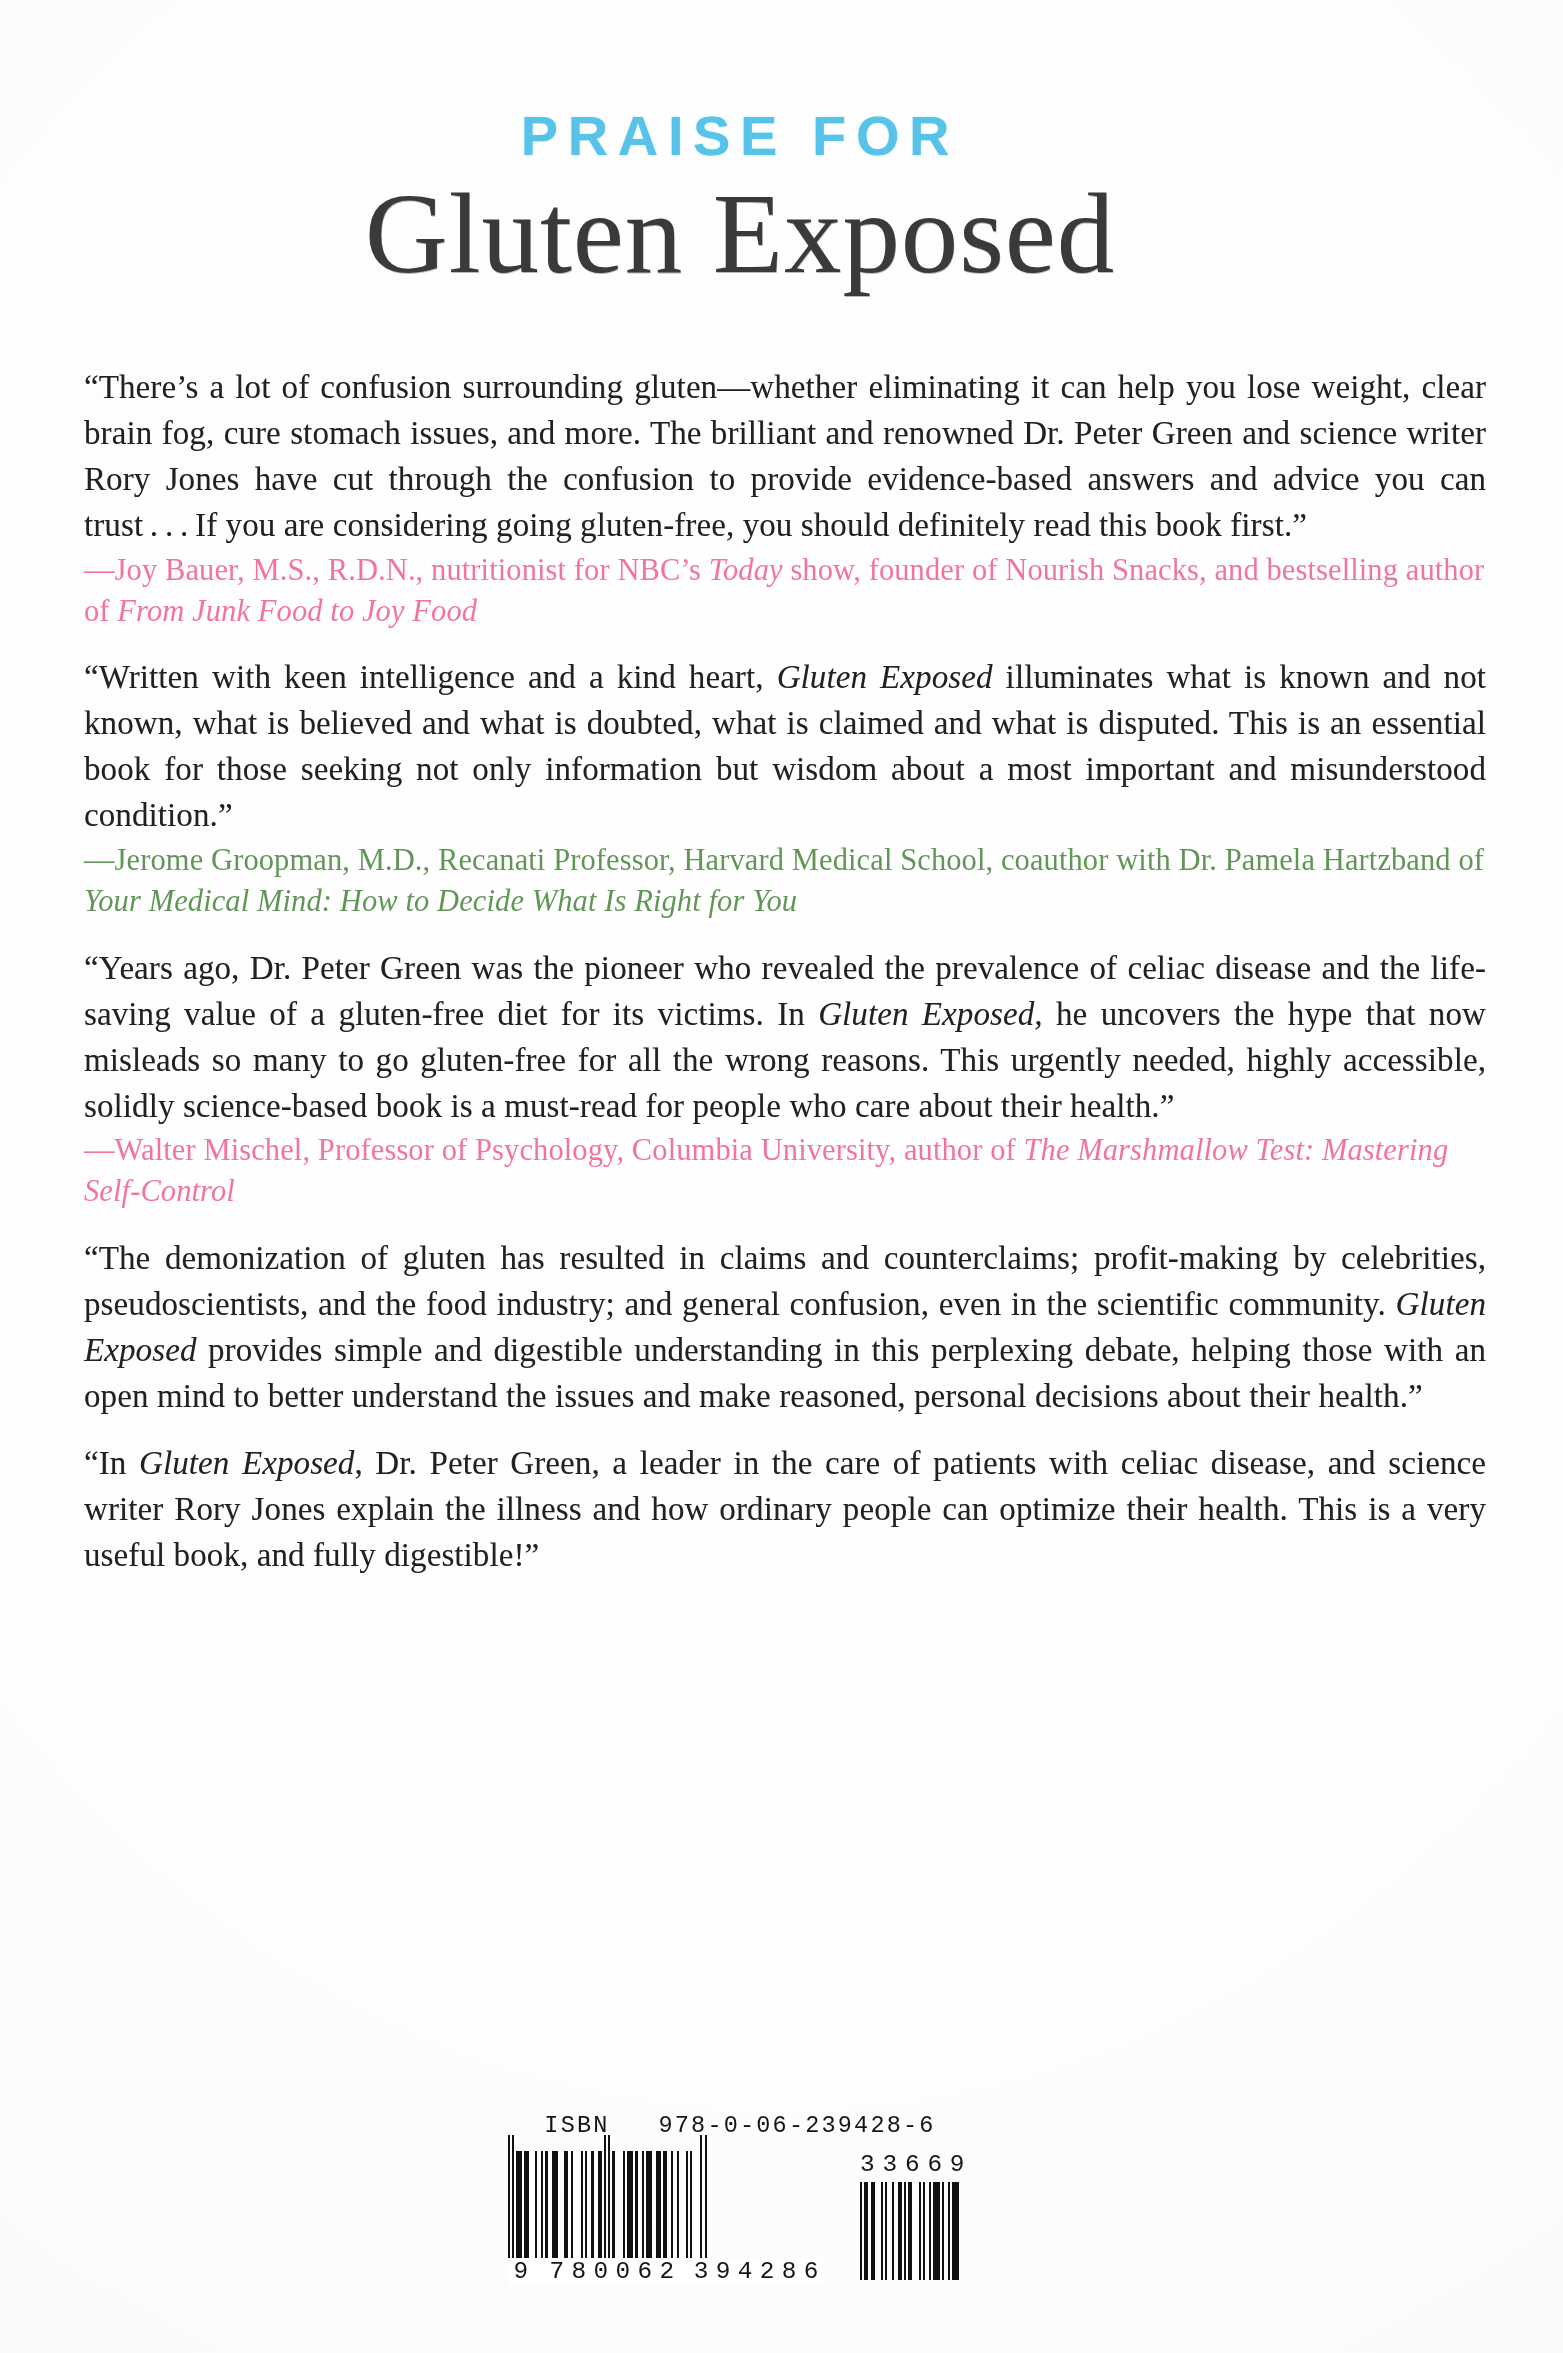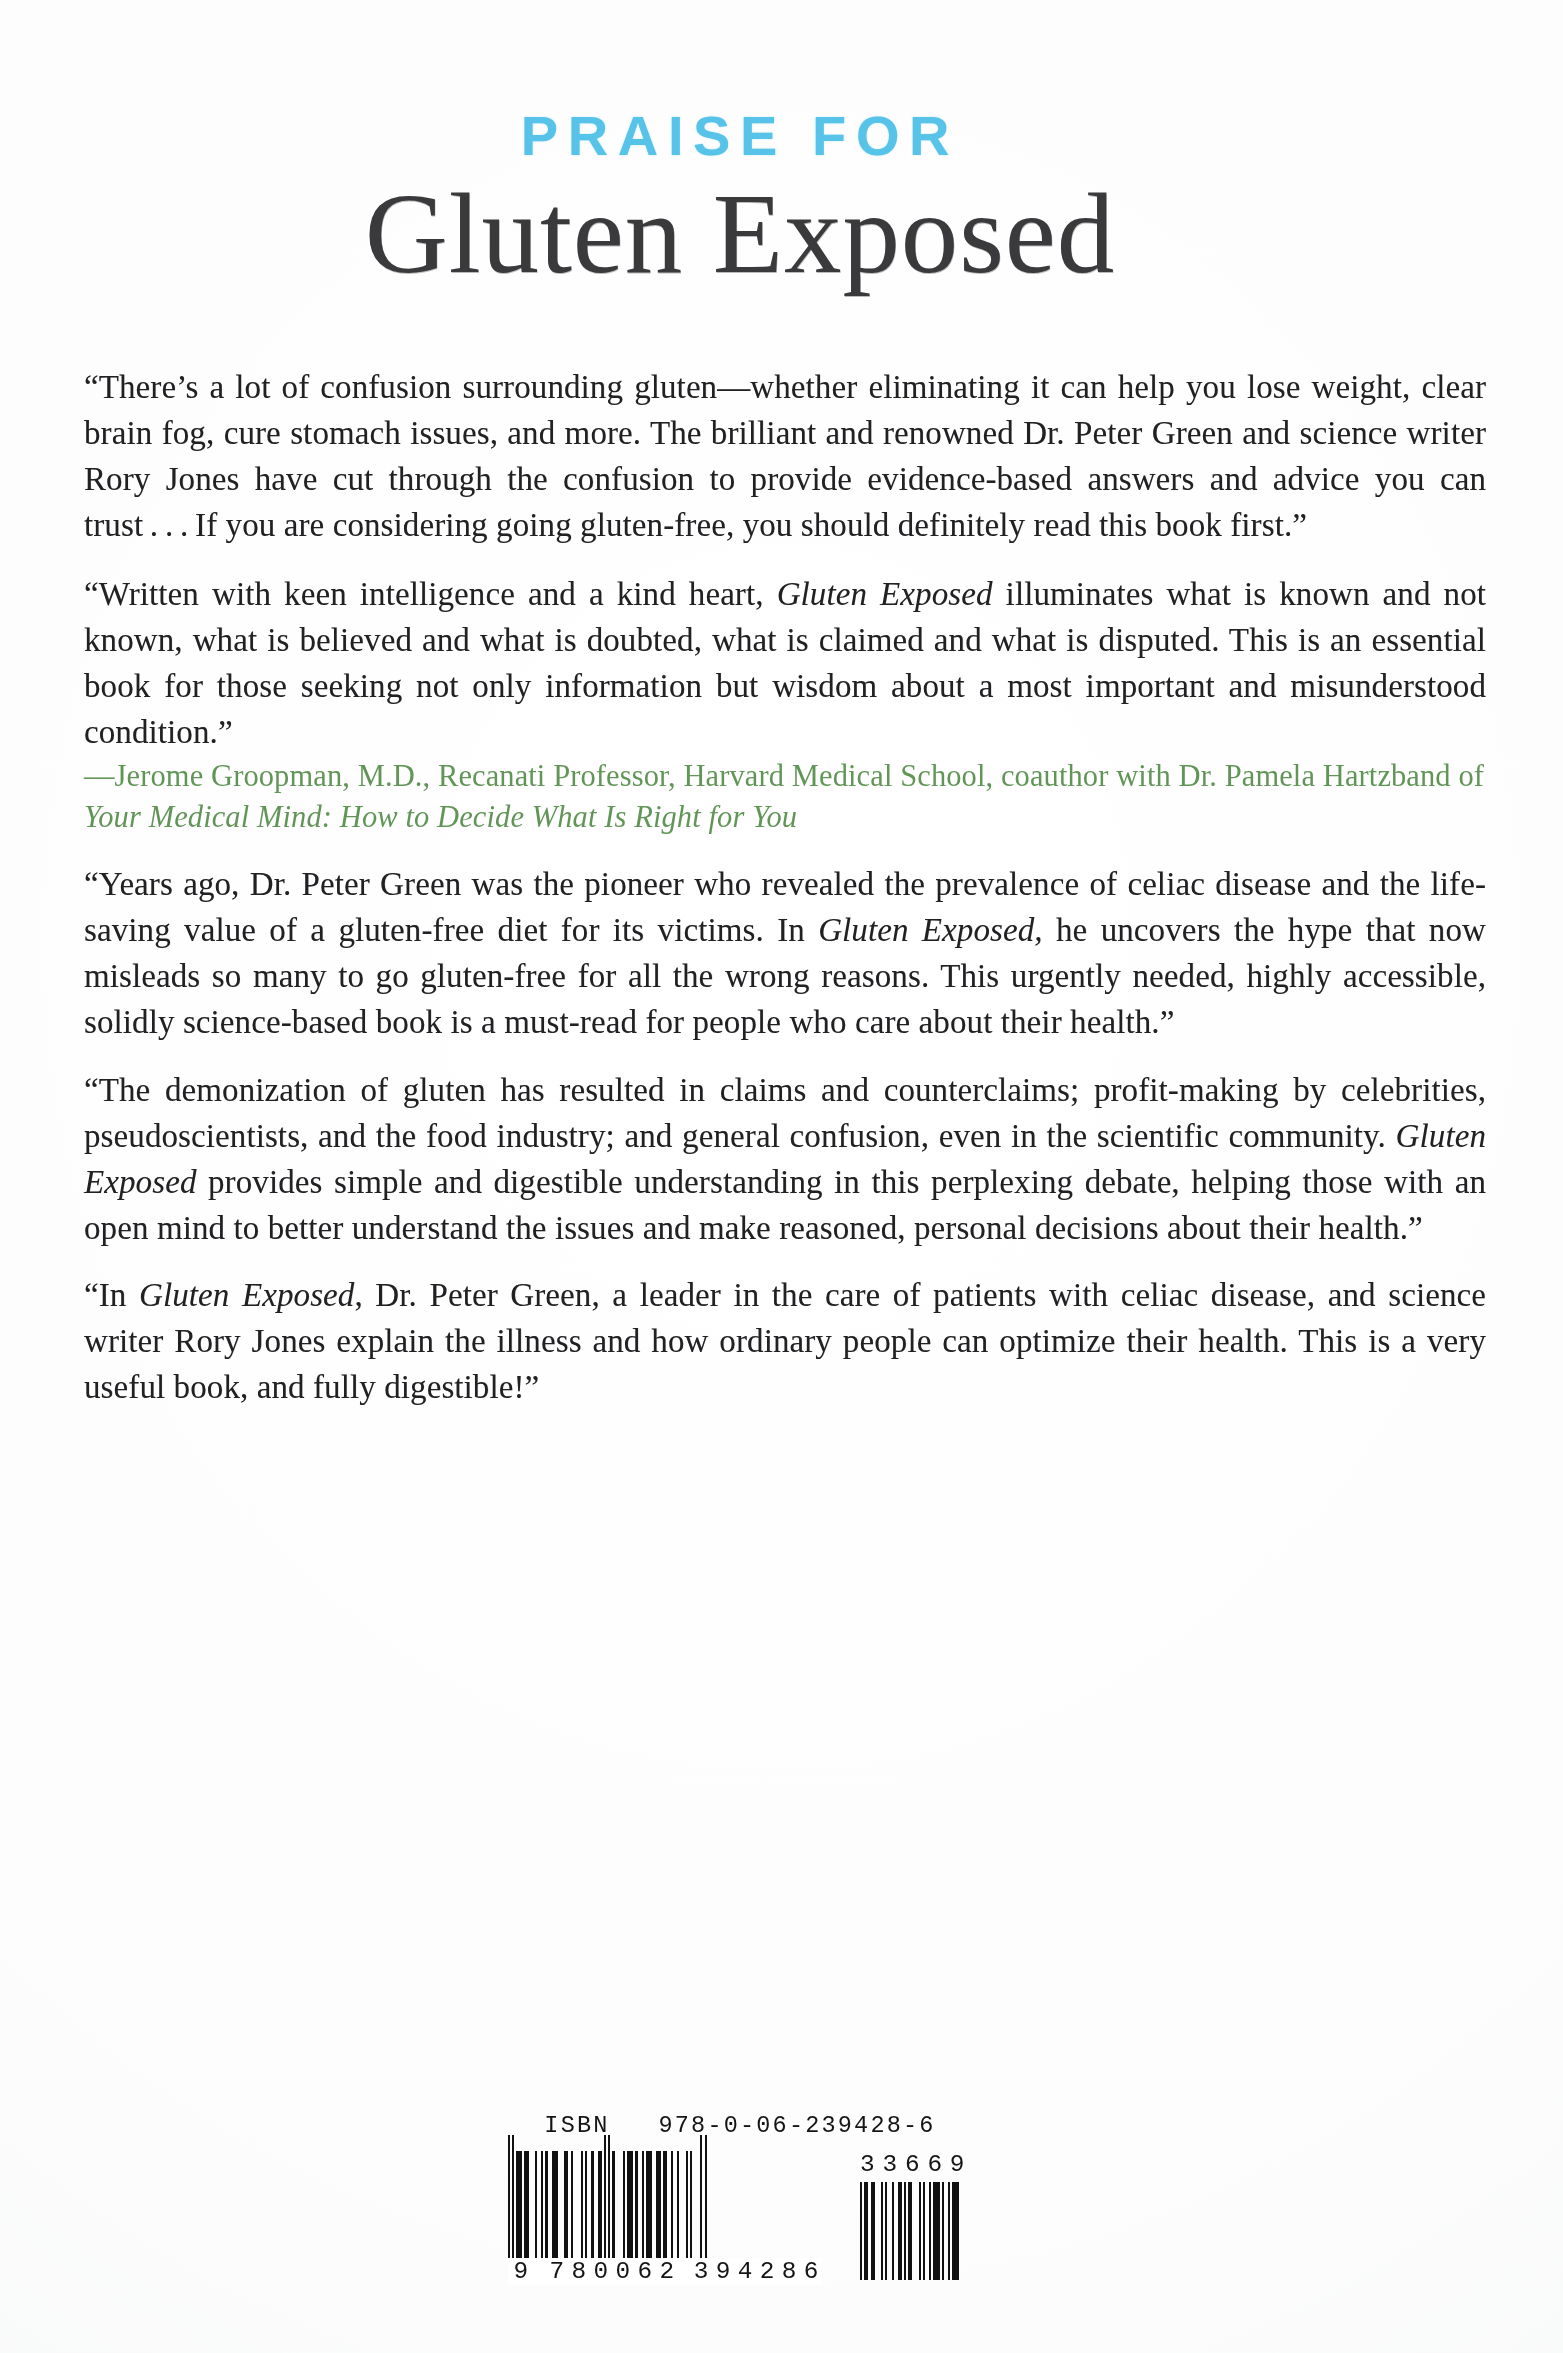--- a/index.html
+++ b/index.html
@@ -176,29 +176,31 @@
 <div class="content">
 
   <div class="praise-for">PRAISE FOR</div>
 
   <div class="book-title">Gluten Exposed</div>
 
   <div class="blurbs">
 
     <div class="blurb b1">
       <div class="blurb-quote">“There’s a lot of confusion surrounding gluten—whether eliminating it can help you lose weight, clear brain fog, cure stomach issues, and more. The brilliant and renowned Dr. Peter Green and science writer Rory Jones have cut through the confusion to provide evidence-based answers and advice you can trust . . . If you are considering going gluten-free, you should definitely read this book first.”</div>
+      <div class="blurb-attr attr-pink">—Joy Bauer, M.S., R.D.N., nutritionist for NBC’s <em>Today</em> show, founder of Nourish Snacks, and bestselling author of <em>From Junk Food to Joy Food</em></div>
     </div>
 
     <div class="blurb b2">
       <div class="blurb-quote">“Written with keen intelligence and a kind heart, <em>Gluten Exposed</em> illuminates what is known and not known, what is believed and what is doubted, what is claimed and what is disputed. This is an essential book for those seeking not only information but wisdom about a most important and misunderstood condition.”</div>
       <div class="blurb-attr attr-green">—Jerome Groopman, M.D., Recanati Professor, Harvard Medical School, coauthor with Dr. Pamela Hartzband of <em>Your Medical Mind: How to Decide What Is Right for You</em></div>
     </div>
 
     <div class="blurb b3">
       <div class="blurb-quote">“Years ago, Dr. Peter Green was the pioneer who revealed the prevalence of celiac disease and the life-saving value of a gluten-free diet for its victims. In <em>Gluten Exposed,</em> he uncovers the hype that now misleads so many to go gluten-free for all the wrong reasons. This urgently needed, highly accessible, solidly science-based book is a must-read for people who care about their health.”</div>
+      <div class="blurb-attr attr-pink">—Walter Mischel, Professor of Psychology, Columbia University, author of <em>The Marshmallow Test: Mastering Self-Control</em></div>
     </div>
 
     <div class="blurb b4">
       <div class="blurb-quote">“The demonization of gluten has resulted in claims and counterclaims; profit-making by celebrities, pseudoscientists, and the food industry; and general confusion, even in the scientific community. <em>Gluten Exposed</em> provides simple and digestible understanding in this perplexing debate, helping those with an open mind to better understand the issues and make reasoned, personal decisions about their health.”</div>
     </div>
 
     <div class="blurb b5">
       <div class="blurb-quote">“In <em>Gluten Exposed</em>, Dr. Peter Green, a leader in the care of patients with celiac disease, and science writer Rory Jones explain the illness and how ordinary people can optimize their health. This is a very useful book, and fully digestible!”</div>
     </div>
 

